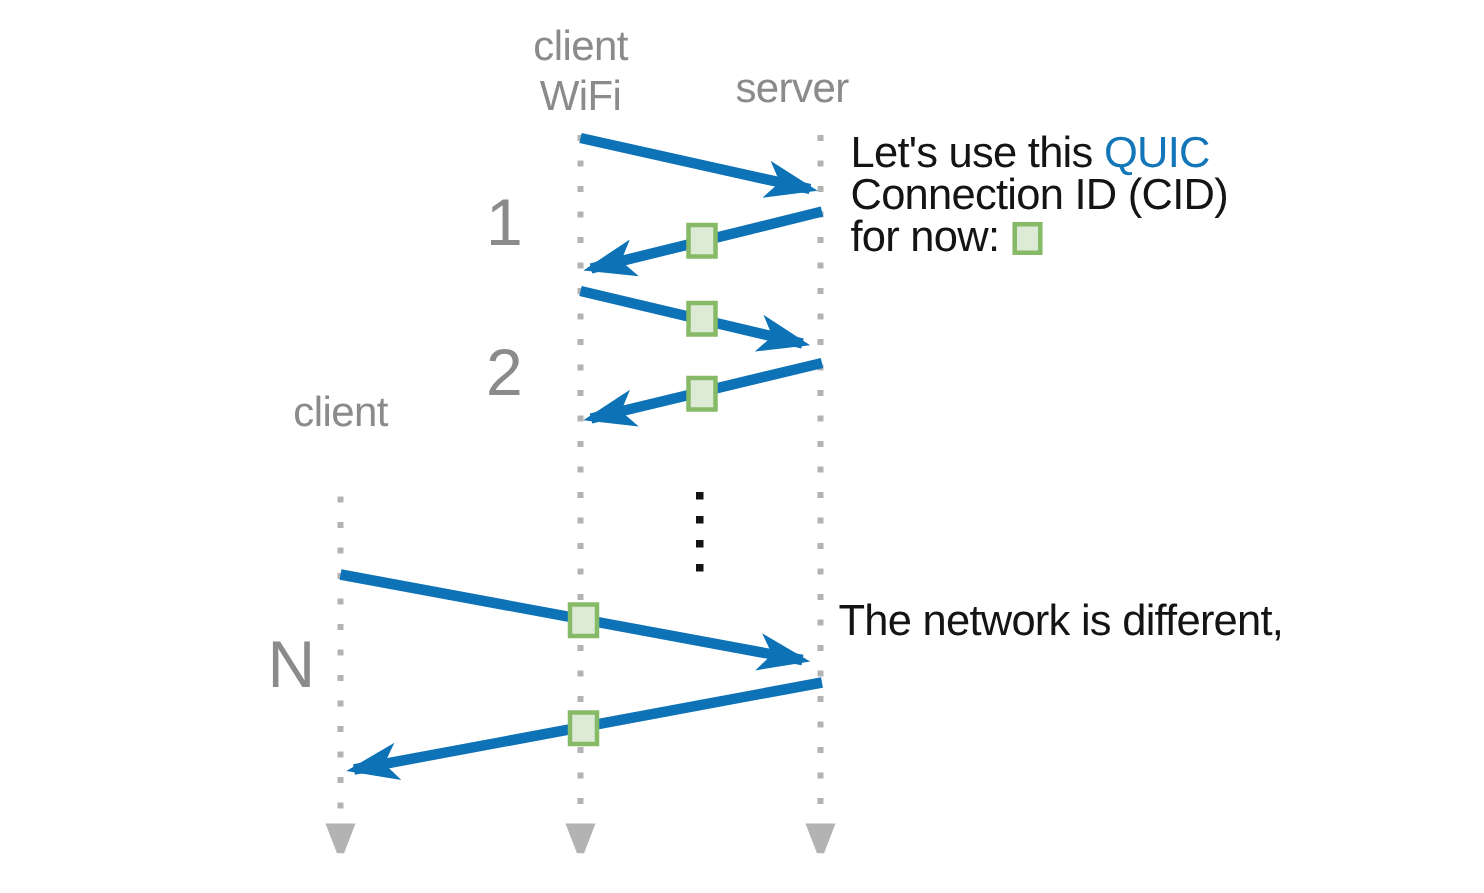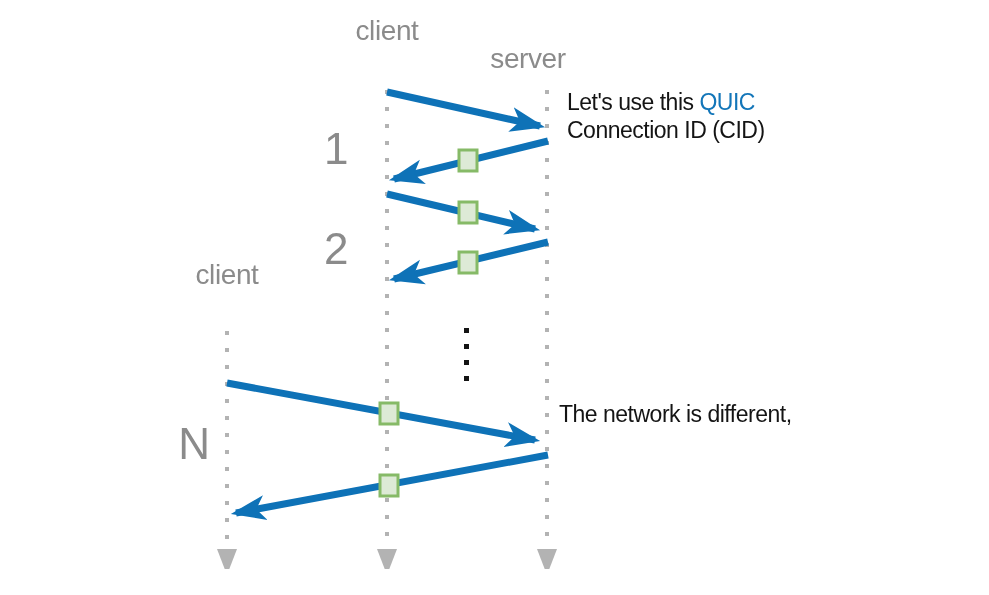--- a/index.html
+++ b/index.html
@@ -20,21 +20,21 @@
 
   .lbl {
     position:absolute; color:var(--gray-text); text-align:center;
     letter-spacing:-0.4px; line-height:33px; font-size:28px; width:120px;
   }
   .stepnum {
     position:absolute; color:var(--gray-text); text-align:center;
     font-size:44px; line-height:46px; width:44px; letter-spacing:-0.5px;
   }
   .note {
-    position:absolute; color:var(--text-black); font-size:23px;
+    position:absolute; color:var(--text-black); font-size:29px;
     line-height:28px; letter-spacing:-0.5px; white-space:nowrap;
   }
   .quic { color:var(--quic-blue); }
   .cid-chip {
     display:inline-block; width:14px; height:16px; margin-left:9px;
     background:var(--cid-fill); border:3px solid var(--cid-border);
     vertical-align:-3px;
   }
 </style>
 </head>
@@ -73,34 +73,36 @@
     <rect class="cid-rect" x="380" y="475" width="18" height="21"></rect>
 
     <rect class="dot" x="464" y="328" width="5" height="5"></rect>
     <rect class="dot" x="464" y="344" width="5" height="5"></rect>
     <rect class="dot" x="464" y="360" width="5" height="5"></rect>
     <rect class="dot" x="464" y="376" width="5" height="5"></rect>
   </svg>
 
   <div class="lbl" style="left:327px; top:14px;">
     <div>client</div>
+    <div>WiFi</div>
   </div>
   <div class="lbl" style="left:468px; top:42px;">
     <div>server</div>
   </div>
   <div class="lbl" style="left:167px; top:258px;">
     <div>client</div>
   </div>
 
   <div class="stepnum" style="left:314px; top:126px;">1</div>
   <div class="stepnum" style="left:314px; top:226px;">2</div>
   <div class="stepnum" style="left:172px; top:421px;">N</div>
 
   <div class="note" style="left:567px; top:88px;">
     <div><span>Let's use this </span><span class="quic">QUIC</span></div>
     <div>Connection ID (CID)</div>
+    <div><span>for now:</span><span class="cid-chip"></span></div>
   </div>
 
   <div class="note" style="left:559px; top:400px;text-align:center;">
     <div>The network is different,</div>
   </div>
 
 </div>
 
 </body></html>

